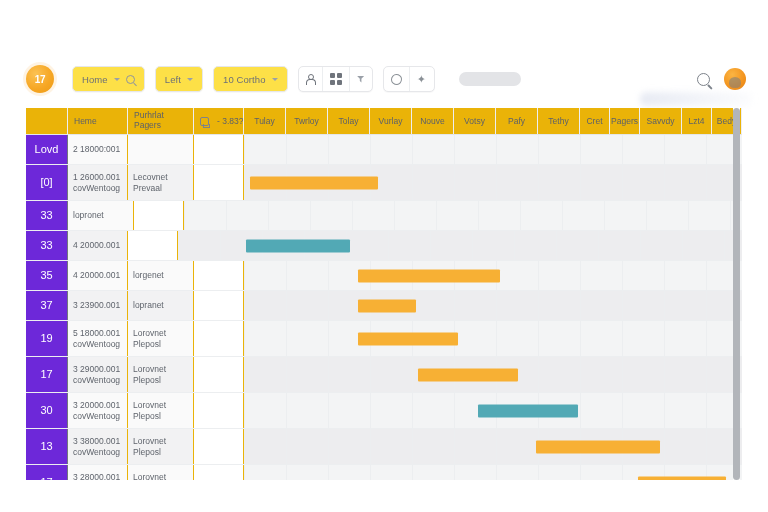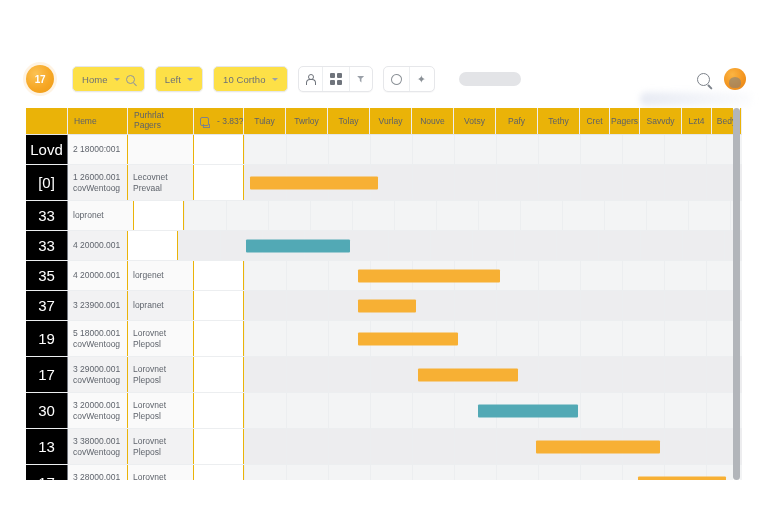--- a/index.html
+++ b/index.html
@@ -238,24 +238,24 @@
     font-size: 8.5px;
     color: #5f646c;
     display: flex;
     align-items: center;
     padding: 0 5px;
     filter: blur(0.5px);
     line-height: 1.18;
   }
   .cell.idx {
     width: 42px;
-    background: #000000;
+    background: #6d28d9;
     color: #ffffff;
     justify-content: center;
-    font-size: 15px;
+    font-size: 11px;
     border-right: 1px solid #72767e;
     filter: blur(0.55px);
   }
   .cell.name { width: 60px; white-space: normal; }
   .cell.dept { width: 66px; white-space: normal; }
   .cell.meta { width: 50px; background: #ffffff; }
 
   .timeline {
     position: relative;
     flex: 1 1 auto;

